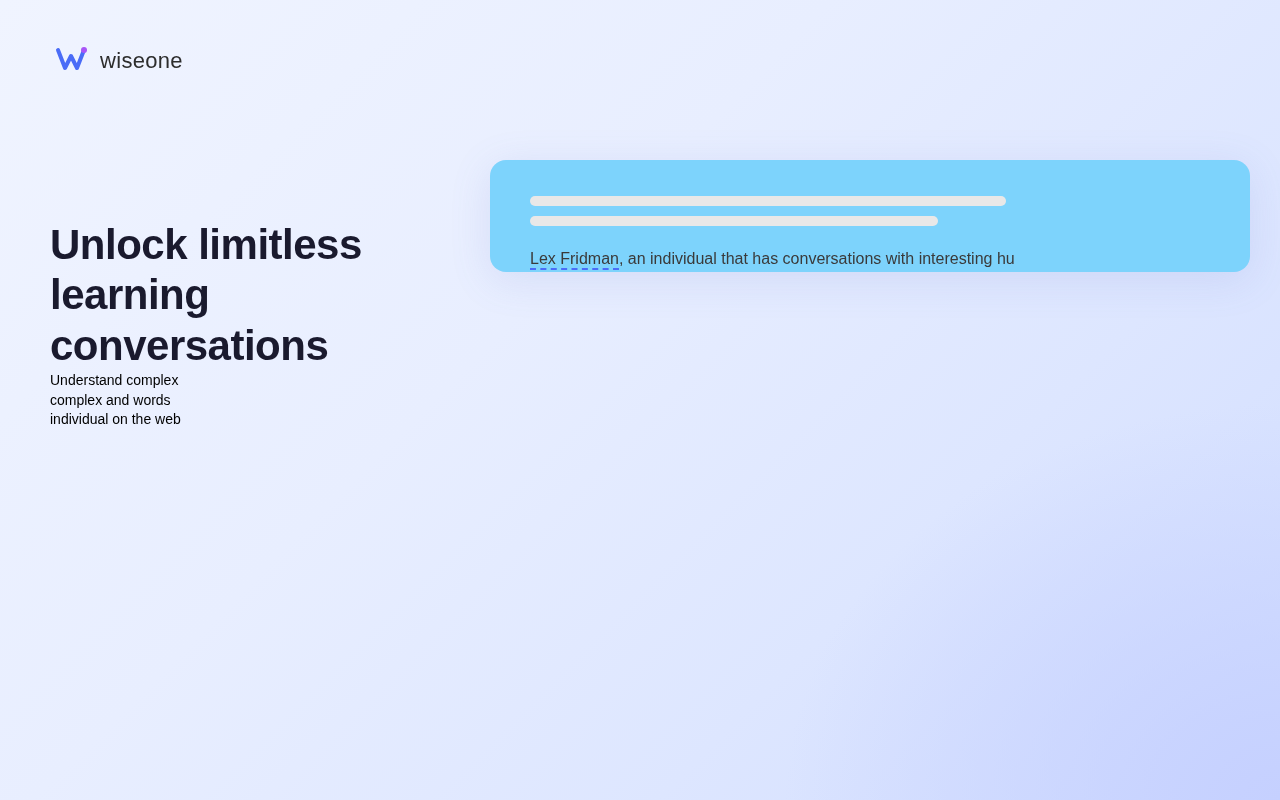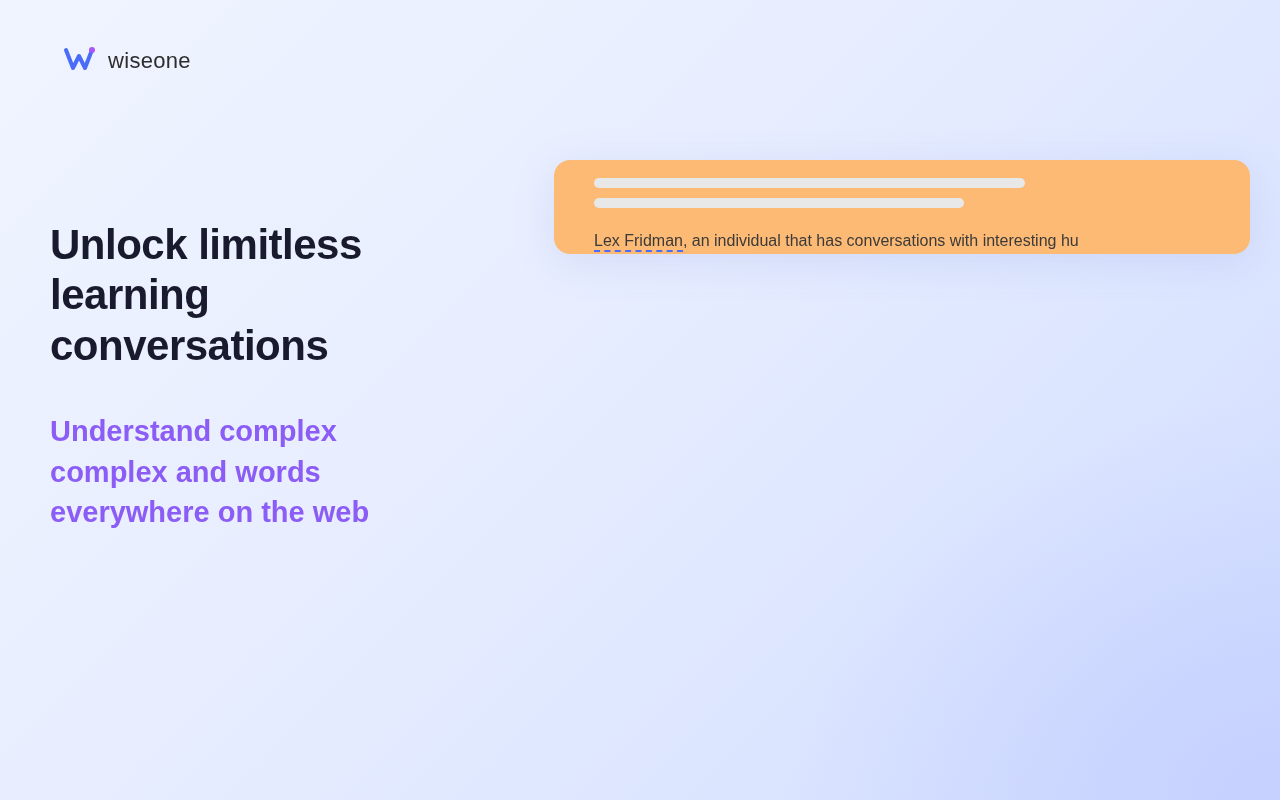--- a/index.html
+++ b/index.html
@@ -22,21 +22,21 @@
       width: 500px;
       height: 400px;
       background: radial-gradient(ellipse at bottom right, #c5d0ff 0%, transparent 70%);
       pointer-events: none;
     }
 
     
     .logo-area {
       position: absolute;
       top: 40px;
-      left: 58px;
+      left: 50px;
       display: flex;
       align-items: center;
       gap: 8px;
     }
 
     .logo-icon {
       width: 42px;
       height: 42px;
     }
 
@@ -46,41 +46,40 @@
       top: 220px;
       left: 50px;
       width: 400px;
     }
 
     .main-heading {
       font-size: 42px;
       font-weight: 700;
       color: #1a1a2e;
       line-height: 1.2;
-      margin-bottom: 40px;
       letter-spacing: -0.5px;
     }
 
     .sub-heading {
-      font-size: 29px;
-      font-weight: 700;
-      color: #8b5cf6;
+      font-size: 14px;
+      font-weight: 400;
+      color: #000000;
       line-height: 1.4;
     }
 
     
     .browser-panel {
       position: absolute;
       top: 160px;
       right: 30px;
-      width: 696px;
-      background: #fdba74;
+      width: 760px;
+      background: #7dd3fc;
       border-radius: 16px;
       box-shadow: 0 8px 40px rgba(100, 120, 200, 0.15);
-      padding: 18px 40px 0 40px;
+      padding: 36px 40px 0 40px;
       overflow: hidden;
     }
 
     
     .skeleton-lines {
       margin-bottom: 20px;
     }
 
     .skeleton-line {
       height: 10px;
@@ -122,21 +121,21 @@
 </div>
 
 <div class="left-content">
   <h1 class="main-heading">
     <span>Unlock limitless</span><br>
     <span>learning conversations</span>
   </h1>
   <p class="sub-heading">
     <span>Understand complex</span><br>
     <span>complex and words</span><br>
-    <span>everywhere on the web</span>
+    <span>individual on the web</span>
   </p>
 </div>
 
 <div class="browser-panel">
 
   <div class="skeleton-lines">
     <div class="skeleton-line long"></div>
     <div class="skeleton-line medium"></div>
   </div>
 

